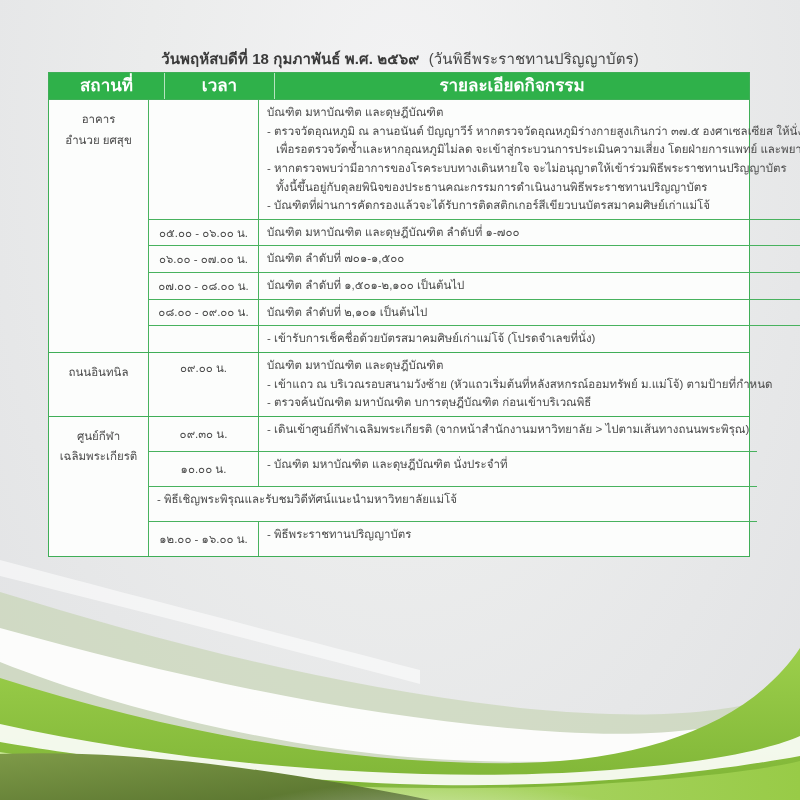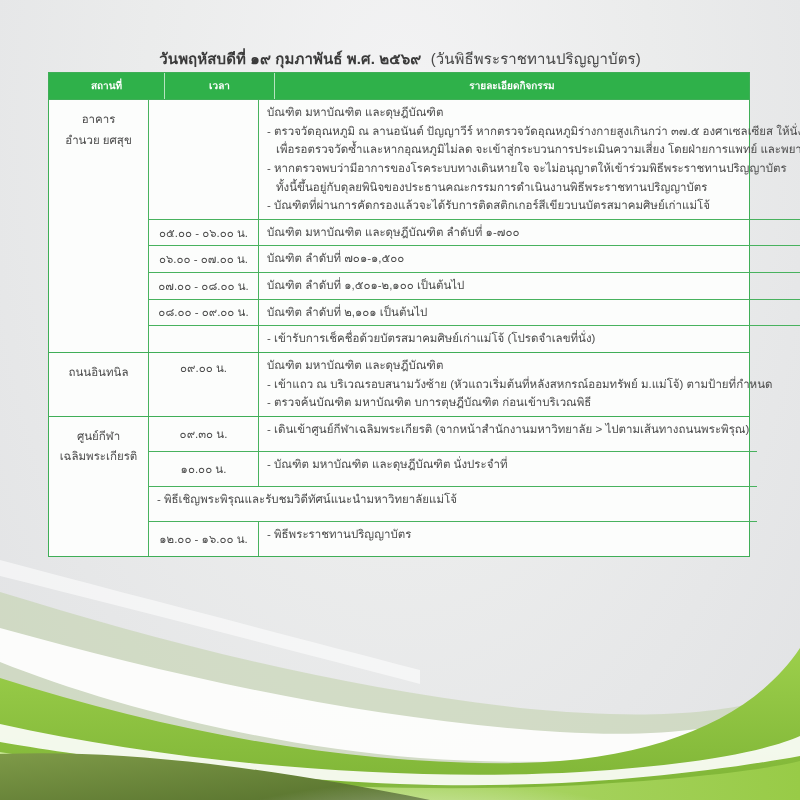--- a/index.html
+++ b/index.html
@@ -22,21 +22,21 @@
   .title .b { font-weight:bold; }
   .title .n { margin-left:5px; font-weight:normal; color:#474747; }
 
   .tbl {
     position:absolute; left:48px; top:72px; width:702px;
     border:1px solid #3fae57; background:#fcfdfc;
     font-size:11.5px; color:#4b4b4b; box-sizing:border-box;
   }
   .thead {
     display:flex; background:#2fb14a; color:#ffffff; font-weight:bold;
-    height:26px; line-height:26px; text-align:center; font-size:10px;
+    height:26px; line-height:26px; text-align:center; font-size:17px;
   }
   .th { box-sizing:border-box; }
   .th1 { width:116px; border-right:1px solid rgba(255,255,255,0.65); }
   .th2 { width:110px; border-right:1px solid rgba(255,255,255,0.65); }
   .th3 { flex:1; }
 
   .section { display:flex; border-top:1px solid #3fae57; }
   .section:first-of-type { border-top:none; }
   .place {
     width:100px; box-sizing:border-box; border-right:1px solid #48b25e;
@@ -93,21 +93,21 @@
     <path d="M0,204 C180,244 400,262 580,252 C700,245 772,229 800,216 L800,236 C700,254 560,270 400,264 C240,258 80,236 0,222 Z" fill="#ffffff" opacity="0.9"></path>
 
     <path d="M0,232 C170,260 370,274 560,266 C700,259 772,248 800,241 L800,280 L0,280 Z" fill="url(#gLight)"></path>
 
     <path d="M0,234 C120,229 260,246 430,280 L0,280 Z" fill="url(#gOlive)"></path>
 
     <ellipse cx="430" cy="286" rx="200" ry="62" fill="url(#gGlow)"></ellipse>
   </svg>
 
   <div class="title">
-    <span class="b">วันพฤหัสบดีที่ ๑๙ กุมภาพันธ์ พ.ศ. ๒๕๖๙</span>
+    <span class="b">วันพฤหัสบดีที่ 18 กุมภาพันธ์ พ.ศ. ๒๕๖๙</span>
     <span class="n">(วันพิธีพระราชทานปริญญาบัตร)</span>
   </div>
 
   <div class="tbl">
 
     <div class="thead">
       <div class="th th1">สถานที่</div>
       <div class="th th2">เวลา</div>
       <div class="th th3">รายละเอียดกิจกรรม</div>
     </div>

